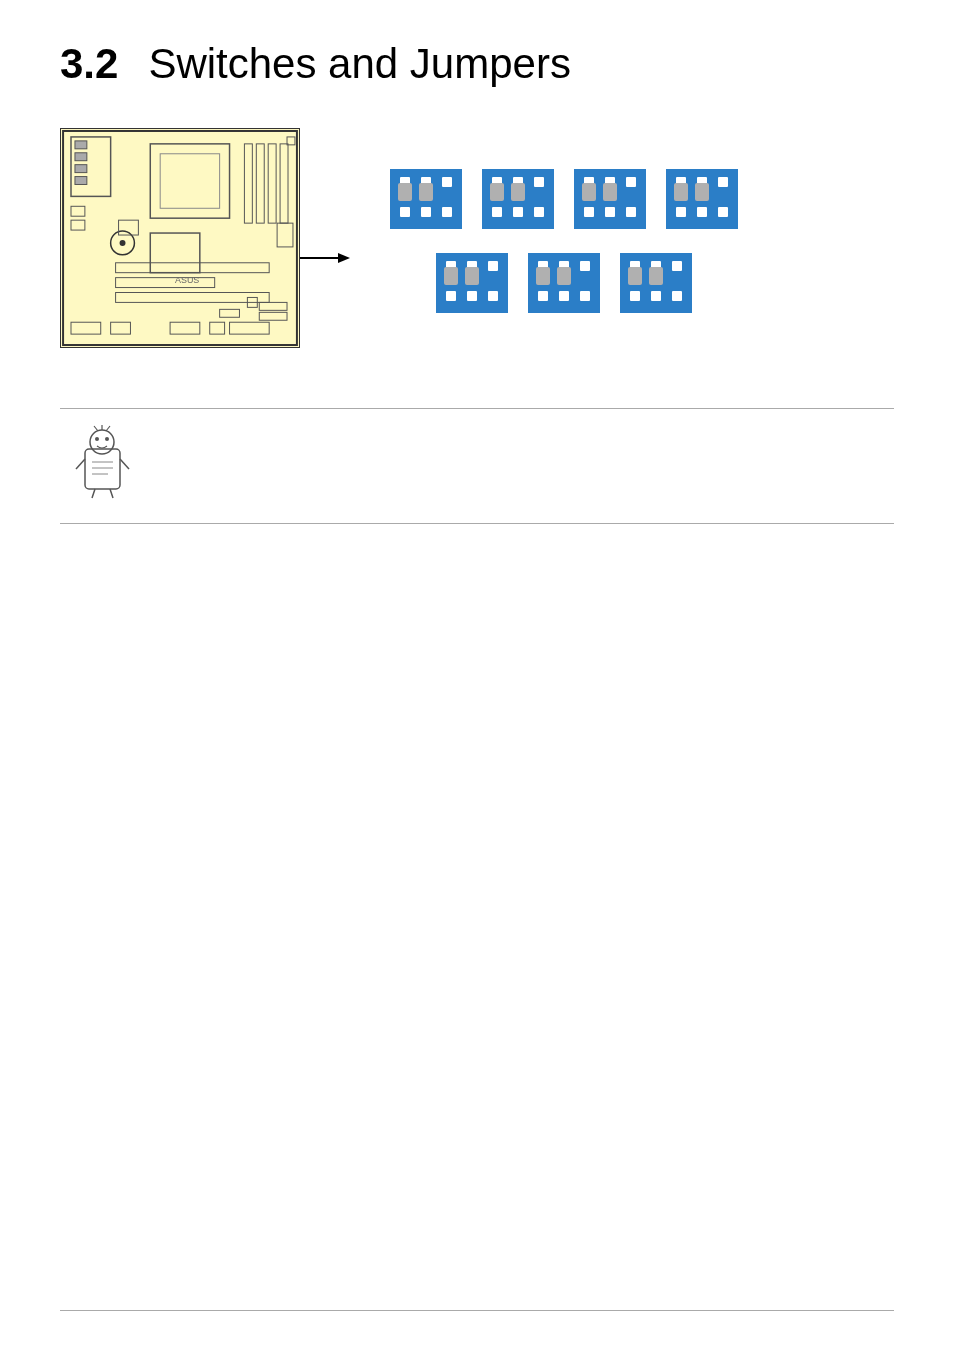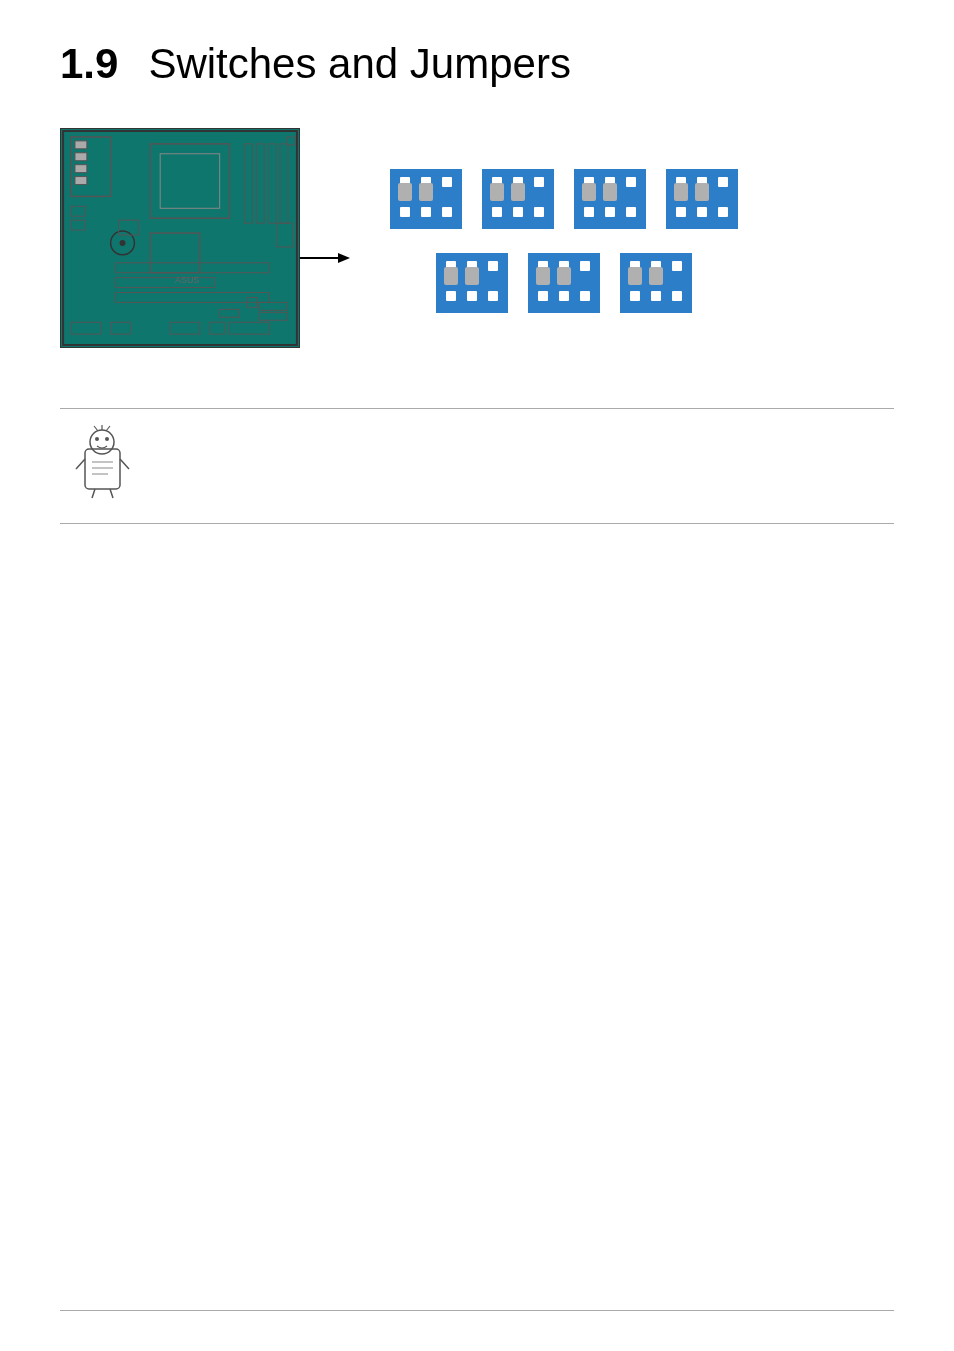--- a/index.html
+++ b/index.html
@@ -44,21 +44,21 @@
       margin-bottom: 60px;
     }
 
     
     .motherboard-diagram {
       width: 240px;
       height: 220px;
       border: 1.5px solid #333;
       position: relative;
       flex-shrink: 0;
-      background: #0f766e;
+      background: #fef9c3;
     }
 
     
     .jumpers-area {
       display: flex;
       flex-direction: column;
       gap: 20px;
       justify-content: center;
       margin-top: 10px;
     }
@@ -105,21 +105,21 @@
       left: 60px;
       right: 60px;
       height: 1px;
       background: #aaa;
     }
   </style>
 </head>
 <body>
 
 <div class="page-header">
-  <span class="section-number">1.9</span>
+  <span class="section-number">3.2</span>
   <span class="section-title">Switches and Jumpers</span>
 </div>
 
 <div class="content-area">
 
   <div style="display:flex; align-items:center; gap:0;">
     <div class="motherboard-diagram">
       <svg class="mb-svg" viewBox="0 0 240 220" xmlns="http://www.w3.org/2000/svg">
 
         <rect x="2" y="2" width="236" height="216" fill="none" stroke="#333" stroke-width="2"></rect>

